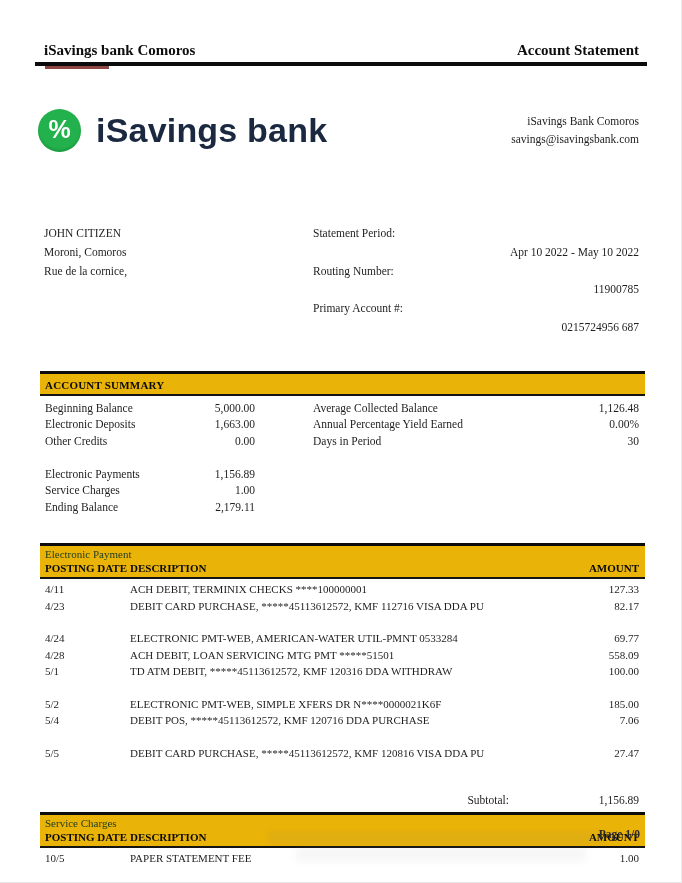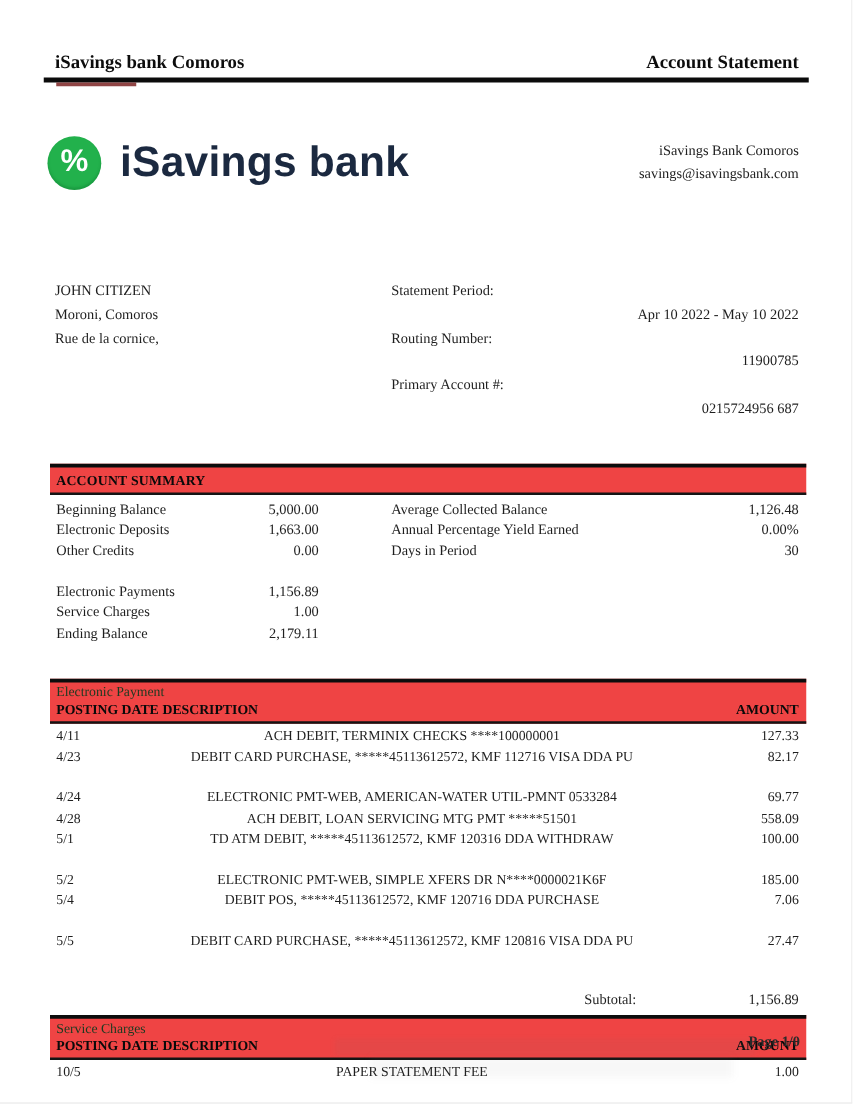--- a/index.html
+++ b/index.html
@@ -26,21 +26,21 @@
     color:#1b2940;letter-spacing:.2px;}
   .contact{text-align:right;font-size:11.5px;line-height:18px;margin-top:3px;color:#222;}
   
   .info-row{display:flex;margin:72px 42px 0 44px;font-size:11.5px;line-height:18.8px;}
   .customer{width:269px;}
   .customer .name{font-weight:normal;}
   .stmt-info{flex:1;}
   .info-line{display:flex;flex-direction:column;}
   .info-value{flex:1;text-align:right;}
   
-  .band{background:#ef4444;border-top:3px solid #0c0c0c;border-bottom:2px solid #141414;
+  .band{background:#eab308;border-top:3px solid #0c0c0c;border-bottom:2px solid #141414;
     padding:1px 6px 1px 5px;}
   .band-title-bold{font-weight:bold;font-size:11px;letter-spacing:.2px;color:#0a0a0a;}
   .tx-title{font-size:11px;color:#1c3a20;line-height:14px;}
   .tx-cols{display:flex;font-weight:bold;font-size:11px;color:#0a0a0a;line-height:15px;}
   .col-date{width:85px;}
   .col-desc{flex:1;}
   .col-amount{text-align:right;}
   
   .summary{margin:34px 36px 0 40px;}
   .summary-cols{display:flex;font-size:11.5px;line-height:16.4px;margin-top:4px;
@@ -50,21 +50,21 @@
   .s-row{display:flex;}
   .s-value{flex:1;text-align:right;}
   .sum-left2{width:210px;font-size:11.5px;line-height:16.4px;margin-top:17px;
     padding:0 6px 0 5px;box-sizing:content-box;}
   
   .tx-section{margin:28px 36px 0 40px;}
   .tx-section.second{margin-top:6px;}
   .tx-body{font-size:11px;line-height:16.4px;padding:2px 6px 0 5px;}
   .tx-row{display:flex;}
   .tx-date{width:85px;}
-  .tx-desc{flex:1;text-align:center;}
+  .tx-desc{flex:1;}
   .tx-amount{width:110px;text-align:right;}
   .row-gap{height:16.4px;}
   .subtotal-row{display:flex;justify-content:flex-end;font-size:11.5px;
     padding:0 6px 0 5px;margin-top:16px;}
   .sub-value{width:130px;text-align:right;}
   
   .footer{position:absolute;right:41px;top:828px;font-weight:bold;font-size:11.5px;color:#2a2a2a;}
   .smudge1{position:absolute;left:268px;top:831px;width:336px;height:13px;
     background:rgba(110,110,110,.08);filter:blur(2px);}
   .smudge2{position:absolute;left:296px;top:845px;width:290px;height:17px;

